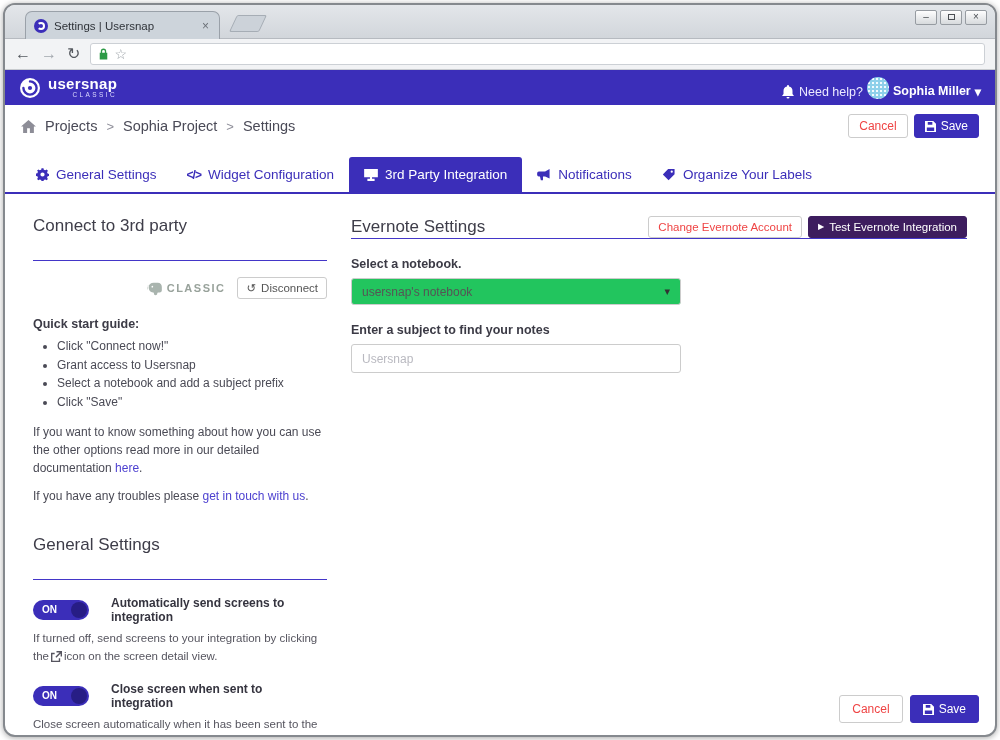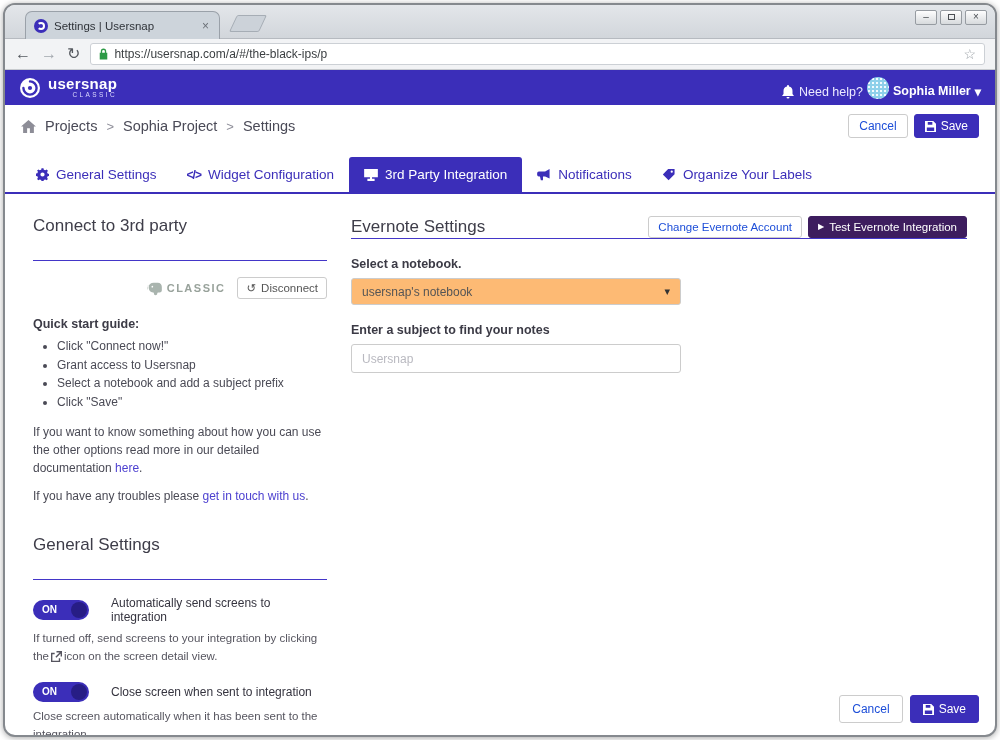--- a/index.html
+++ b/index.html
@@ -46,21 +46,21 @@
   .avatar{width:22px;height:22px;border-radius:50%;background-color:#8ed0ea;
     background-image:radial-gradient(#f2fbff 1px,rgba(0,0,0,0) 1.4px);background-size:4px 4px;cursor:pointer}
   .username{font-size:12.5px;font-weight:bold;cursor:pointer;display:flex;align-items:center;gap:4px}
 
   
   .crumbbar{height:42px;background:#fff;display:flex;align-items:center;padding:0 16px;gap:9px}
   .crumb{font-size:14.5px;color:#4a4a57;cursor:pointer}
   .crumbsep{font-size:13px;color:#8f8f9a}
   .crumb-actions{margin-left:auto;display:flex;gap:6px}
   .btn{display:inline-flex;align-items:center;gap:5px;border-radius:3px;font-size:12px;cursor:pointer;
-    padding:4px 10px;border:1px solid #ccc;background:#fff;color:#1d4ed8;white-space:nowrap}
+    padding:4px 10px;border:1px solid #ccc;background:#fff;color:#ef4444;white-space:nowrap}
   .btn.primary{background:#3b2eb9;border-color:#3b2eb9;color:#fff}
   .btn.darkviolet{background:#3d1d5e;border-color:#3d1d5e;color:#fff}
   .btn .play{font-size:8px;line-height:1}
 
   
   .tabsrow{display:flex;align-items:flex-end;padding:10px 16px 0 16px;border-bottom:2px solid #3b2eb9}
   .stab{display:flex;align-items:center;gap:7px;padding:0 15px;height:35px;color:#3b2eb9;font-size:13.5px;
     cursor:pointer;border-radius:3px 3px 0 0;white-space:nowrap}
   .stab.active{background:#3b2eb9;color:#fff}
   .stab .codeicon{font-size:12px;font-weight:bold;letter-spacing:-1px}
@@ -83,27 +83,27 @@
 
   .para{font-size:12px;color:#4a4a55;line-height:1.5;margin:10px 0}
   a.link{color:#4d41d0;text-decoration:none;cursor:pointer}
   .qtitle{font-size:12.5px;font-weight:bold;color:#3c3b46;margin:14px 0 6px}
   ul.steps{margin:4px 0 12px 24px;font-size:12px;color:#4a4a55;line-height:1.55}
 
   .togglerow{display:flex;align-items:center;gap:22px;margin:16px 0 6px}
   .toggle{width:56px;height:20px;background:#3b2eb9;border-radius:10px;position:relative;cursor:pointer;flex:none}
   .toggle .on{position:absolute;left:9px;top:4px;font-size:10px;font-weight:bold;color:#fff}
   .toggle .knob{position:absolute;right:2px;top:2px;width:16px;height:16px;border-radius:50%;background:#271d85}
-  .toglabel{font-size:12px;font-weight:normal;color:#35343f}
+  .toglabel{font-size:12px;font-weight:bold;color:#35343f}
   .togdesc{font-size:11.5px;color:#56555f;line-height:1.55;margin-bottom:12px}
   .togdesc svg{vertical-align:-2px;margin:0 2px}
 
   .formlabel{font-size:12.5px;font-weight:bold;color:#3b3a45;margin:18px 0 7px}
   .selectbox{width:330px;height:27px;border:1px solid #ccc;border-radius:3px;display:flex;align-items:center;
-    padding:0 10px;font-size:12px;color:#555;cursor:pointer;background:#fdba74}
+    padding:0 10px;font-size:12px;color:#555;cursor:pointer;background:#22c55e}
   .selectbox .caret{margin-left:auto;font-size:11px;color:#333}
   .textinput{width:330px;height:29px;border:1px solid #ccc;border-radius:3px;padding:0 10px;font-size:12px;
     color:#444;font-family:"Liberation Sans",sans-serif;outline:none}
   .textinput::placeholder{color:#b9b9c0}
 
   .footer{position:absolute;right:16px;bottom:12px;display:flex;gap:7px}
   .footer .btn{padding:6px 12px}
 </style>
 </head>
 <body>
@@ -127,21 +127,20 @@
   </div>
 
   <div class="navbar">
     <span class="navbtn">←</span>
     <span class="navbtn fwd">→</span>
     <span class="navbtn">↻</span>
     <div class="urlbar">
       <svg viewBox="0 0 10 13" width="9" height="12">
           <path fill="#2d9a46" fill-rule="evenodd" d="M2 5V3.5a3 3 0 0 1 6 0V5h1.2v7.5H.8V5H2zm1.5 0h3V3.5a1.5 1.5 0 0 0-3 0V5z"></path>
         </svg>
-      <span class="urltext">https://usersnap.com/a/#/the-black-ips/p</span>
       <span class="star">☆</span>
     </div>
   </div>
 
   <div class="appbar">
     <div class="brand">
       <svg viewBox="0 0 22 22" width="22" height="22">
           <circle cx="11" cy="11" r="10" fill="#fff"></circle>
           <path d="M11 4.4a6.6 6.6 0 1 1-6.6 6.6" stroke="#3b2eb9" stroke-width="2.4" fill="none" stroke-linecap="round"></path>
           <circle cx="11" cy="11" r="2.1" fill="#3b2eb9"></circle>

